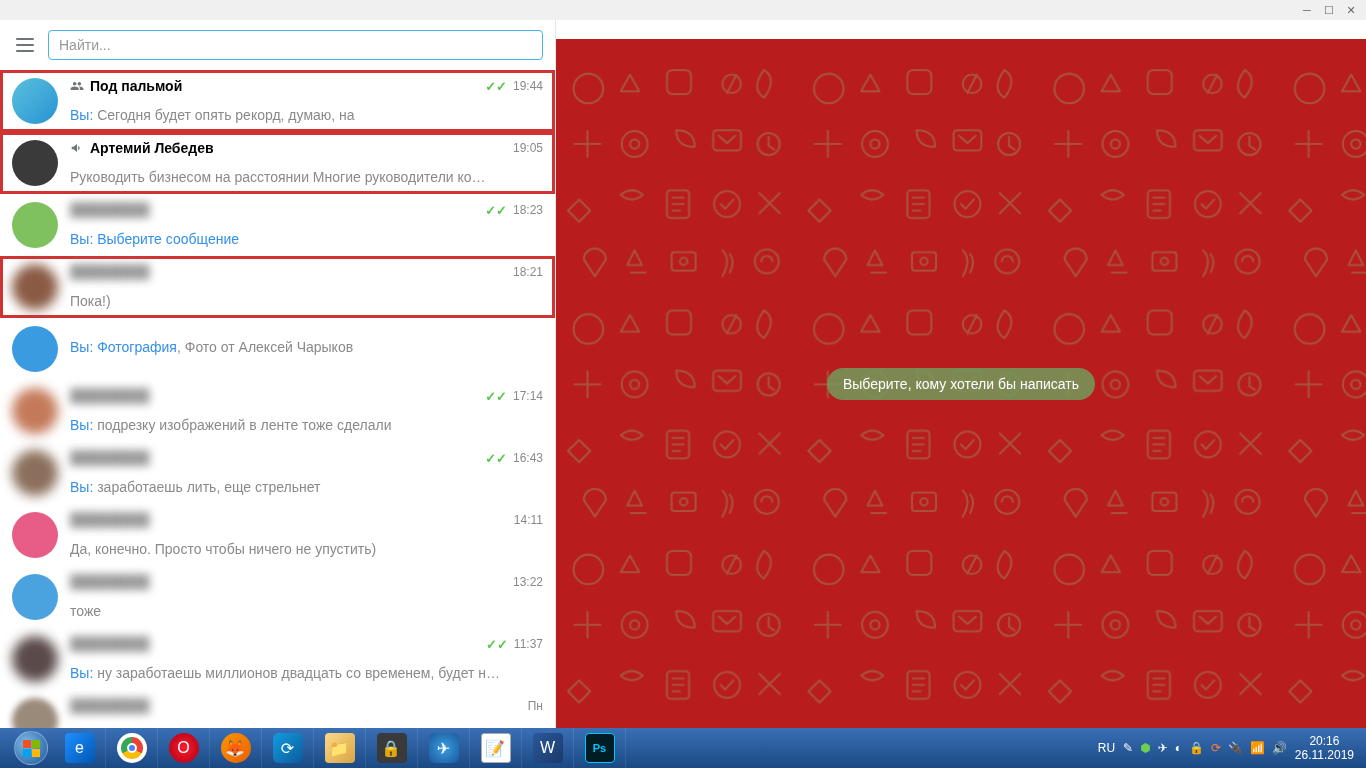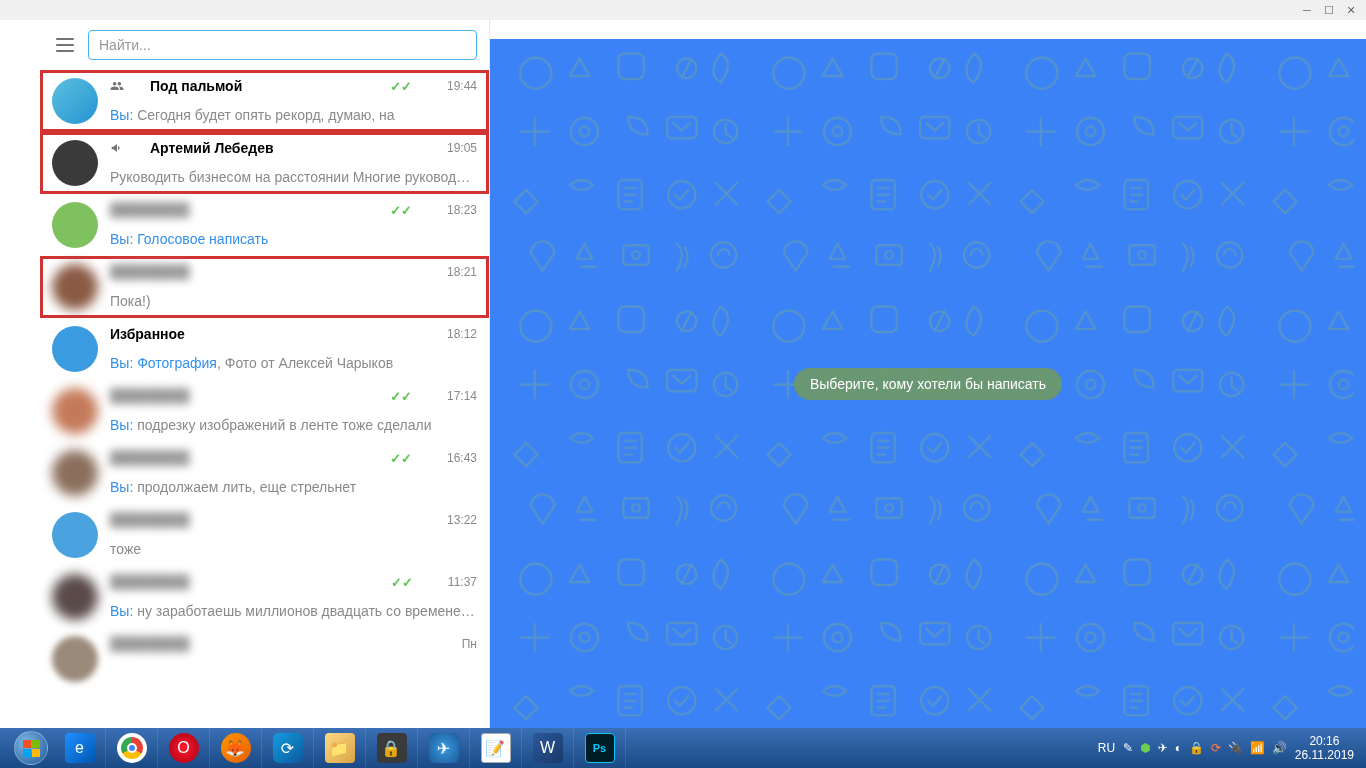--- a/index.html
+++ b/index.html
@@ -6,21 +6,21 @@
 body { font-family: 'Segoe UI', Arial, sans-serif; width: 1366px; height: 768px; overflow: hidden; background: #fff; position: relative; }
 
 
 .title-bar { height: 20px; background: #f0f0f0; display: flex; justify-content: flex-end; align-items: center; padding-right: 8px; gap: 8px; }
 .title-bar .win-btn { width: 14px; height: 14px; display: flex; align-items: center; justify-content: center; color: #666; font-size: 11px; cursor: pointer; }
 
 
 .main { display: flex; height: 708px; }
 
 
-.left-panel { width: 490px; display: flex; flex-direction: column; border-right: 1px solid #e7e7e7; background: #fff; padding-left: 40px; }
+.left-panel { width: 556px; display: flex; flex-direction: column; border-right: 1px solid #e7e7e7; background: #fff; }
 
 .header-row { display: flex; align-items: center; padding: 10px 12px 10px 16px; gap: 14px; }
 .menu-icon { display: flex; flex-direction: column; gap: 4px; cursor: pointer; }
 .menu-icon span { display: block; width: 18px; height: 2px; background: #707579; border-radius: 1px; }
 
 .search-box { flex: 1; border: 1px solid #43b7e8; border-radius: 4px; padding: 6px 10px; display: flex; align-items: center; background: #fff; }
 .search-box input { border: none; outline: none; width: 100%; font-size: 14px; color: #333; }
 .search-box input::placeholder { color: #999; }
 
 .chat-list { flex: 1; overflow-y: auto; }
@@ -36,33 +36,33 @@
 .av5 { background: #3a9be0; }
 .av6 { background: #c47a5a; }
 .av7 { background: #8b6f5c; }
 .av8 { background: #e85d88; }
 .av9 { background: #4aa3df; }
 .av10 { background: #5a4a4a; }
 .av11 { background: #9a8a7a; filter: blur(3px); }
 .blurred { filter: blur(6px); }
 
 .chat-content { flex: 1; min-width: 0; }
-.chat-top { display: flex; align-items: center; margin-bottom: 3px; gap: 20px; }
+.chat-top { display: flex; align-items: center; margin-bottom: 3px; }
 .chat-icon { margin-right: 6px; color: #707579; font-size: 13px; display: inline-flex; }
 .chat-name { font-weight: 600; font-size: 14px; color: #000; flex: 1; white-space: nowrap; overflow: hidden; text-overflow: ellipsis; }
 .chat-name.blur { filter: blur(4px); color: #999; }
-.chat-time { font-size: 12px; color: #8a8a8a; margin-left: 12px; }
+.chat-time { font-size: 12px; color: #8a8a8a; margin-left: 3px; }
 .checks { color: #5dc452; font-size: 13px; margin-right: 3px; font-weight: bold; }
 
 .chat-preview { font-size: 14px; color: #8a8a8a; white-space: nowrap; overflow: hidden; text-overflow: ellipsis; margin-top: 13px; }
 .chat-preview .you { color: #3390ec; }
 .chat-preview .link { color: #3390ec; }
 
 
-.right-panel { flex: 1; background: #3b82f6; display: flex; align-items: center; justify-content: center; position: relative; overflow: hidden; margin-top: 19px; }
+.right-panel { flex: 1; background: #b91c1c; display: flex; align-items: center; justify-content: center; position: relative; overflow: hidden; margin-top: 19px; }
 .pattern { position: absolute; inset: 0; opacity: 0.35; }
 .pattern svg { width: 100%; height: 100%; }
 
 .placeholder-msg { background: rgba(114, 154, 92, 0.85); color: #fff; padding: 8px 16px; border-radius: 16px; font-size: 14px; z-index: 2; }
 
 
 .taskbar { height: 40px; background: linear-gradient(to bottom, #3a6fb5, #1a4a85); display: flex; align-items: center; padding: 0 8px; }
 .start-orb { width: 46px; height: 40px; display: flex; align-items: center; justify-content: center; cursor: pointer; }
 .start-orb .orb { width: 34px; height: 34px; border-radius: 50%; background: radial-gradient(circle at 35% 35%, #7db9e8, #1e5799); border: 1px solid rgba(255,255,255,0.3); display: flex; align-items: center; justify-content: center; }
 .win-logo { display: grid; grid-template-columns: 8px 8px; grid-template-rows: 8px 8px; gap: 1px; }
@@ -151,40 +151,36 @@
           </div>
         </div>
         <div class="chat-item">
           <div class="avatar av3"></div>
           <div class="chat-content">
             <div class="chat-top">
               <div class="chat-name blur">████████</div>
               <span class="checks">✓✓</span>
               <div class="chat-time">18:23</div>
             </div>
-            <div class="chat-preview"><span class="you">Вы:</span><span class="link"> Голосовое написать</span></div>
+            <div class="chat-preview"><span class="you">Вы:</span><span class="link"> Выберите сообщение</span></div>
           </div>
         </div>
         <div class="chat-item highlighted">
           <div class="avatar av4 blurred"></div>
           <div class="chat-content">
             <div class="chat-top">
               <div class="chat-name blur">████████</div>
               <div class="chat-time">18:21</div>
             </div>
             <div class="chat-preview"><span>Пока!)</span></div>
           </div>
         </div>
         <div class="chat-item">
           <div class="avatar av5"></div>
           <div class="chat-content">
-            <div class="chat-top">
-              <div class="chat-name">Избранное</div>
-              <div class="chat-time">18:12</div>
-            </div>
             <div class="chat-preview"><span class="you">Вы:</span><span class="link"> Фотография</span><span>, Фото от Алексей Чарыков</span></div>
           </div>
         </div>
         <div class="chat-item">
           <div class="avatar av6 blurred"></div>
           <div class="chat-content">
             <div class="chat-top">
               <div class="chat-name blur">████████</div>
               <span class="checks">✓✓</span>
               <div class="chat-time">17:14</div>
@@ -193,21 +189,31 @@
           </div>
         </div>
         <div class="chat-item">
           <div class="avatar av7 blurred"></div>
           <div class="chat-content">
             <div class="chat-top">
               <div class="chat-name blur">████████</div>
               <span class="checks">✓✓</span>
               <div class="chat-time">16:43</div>
             </div>
-            <div class="chat-preview"><span class="you">Вы:</span><span> продолжаем лить, еще стрельнет</span></div>
+            <div class="chat-preview"><span class="you">Вы:</span><span> заработаешь лить, еще стрельнет</span></div>
+          </div>
+        </div>
+        <div class="chat-item">
+          <div class="avatar av8"></div>
+          <div class="chat-content">
+            <div class="chat-top">
+              <div class="chat-name blur">████████</div>
+              <div class="chat-time">14:11</div>
+            </div>
+            <div class="chat-preview"><span>Да, конечно. Просто чтобы ничего не упустить)</span></div>
           </div>
         </div>
         <div class="chat-item">
           <div class="avatar av9"></div>
           <div class="chat-content">
             <div class="chat-top">
               <div class="chat-name blur">████████</div>
               <div class="chat-time">13:22</div>
             </div>
             <div class="chat-preview"><span>тоже</span></div>

